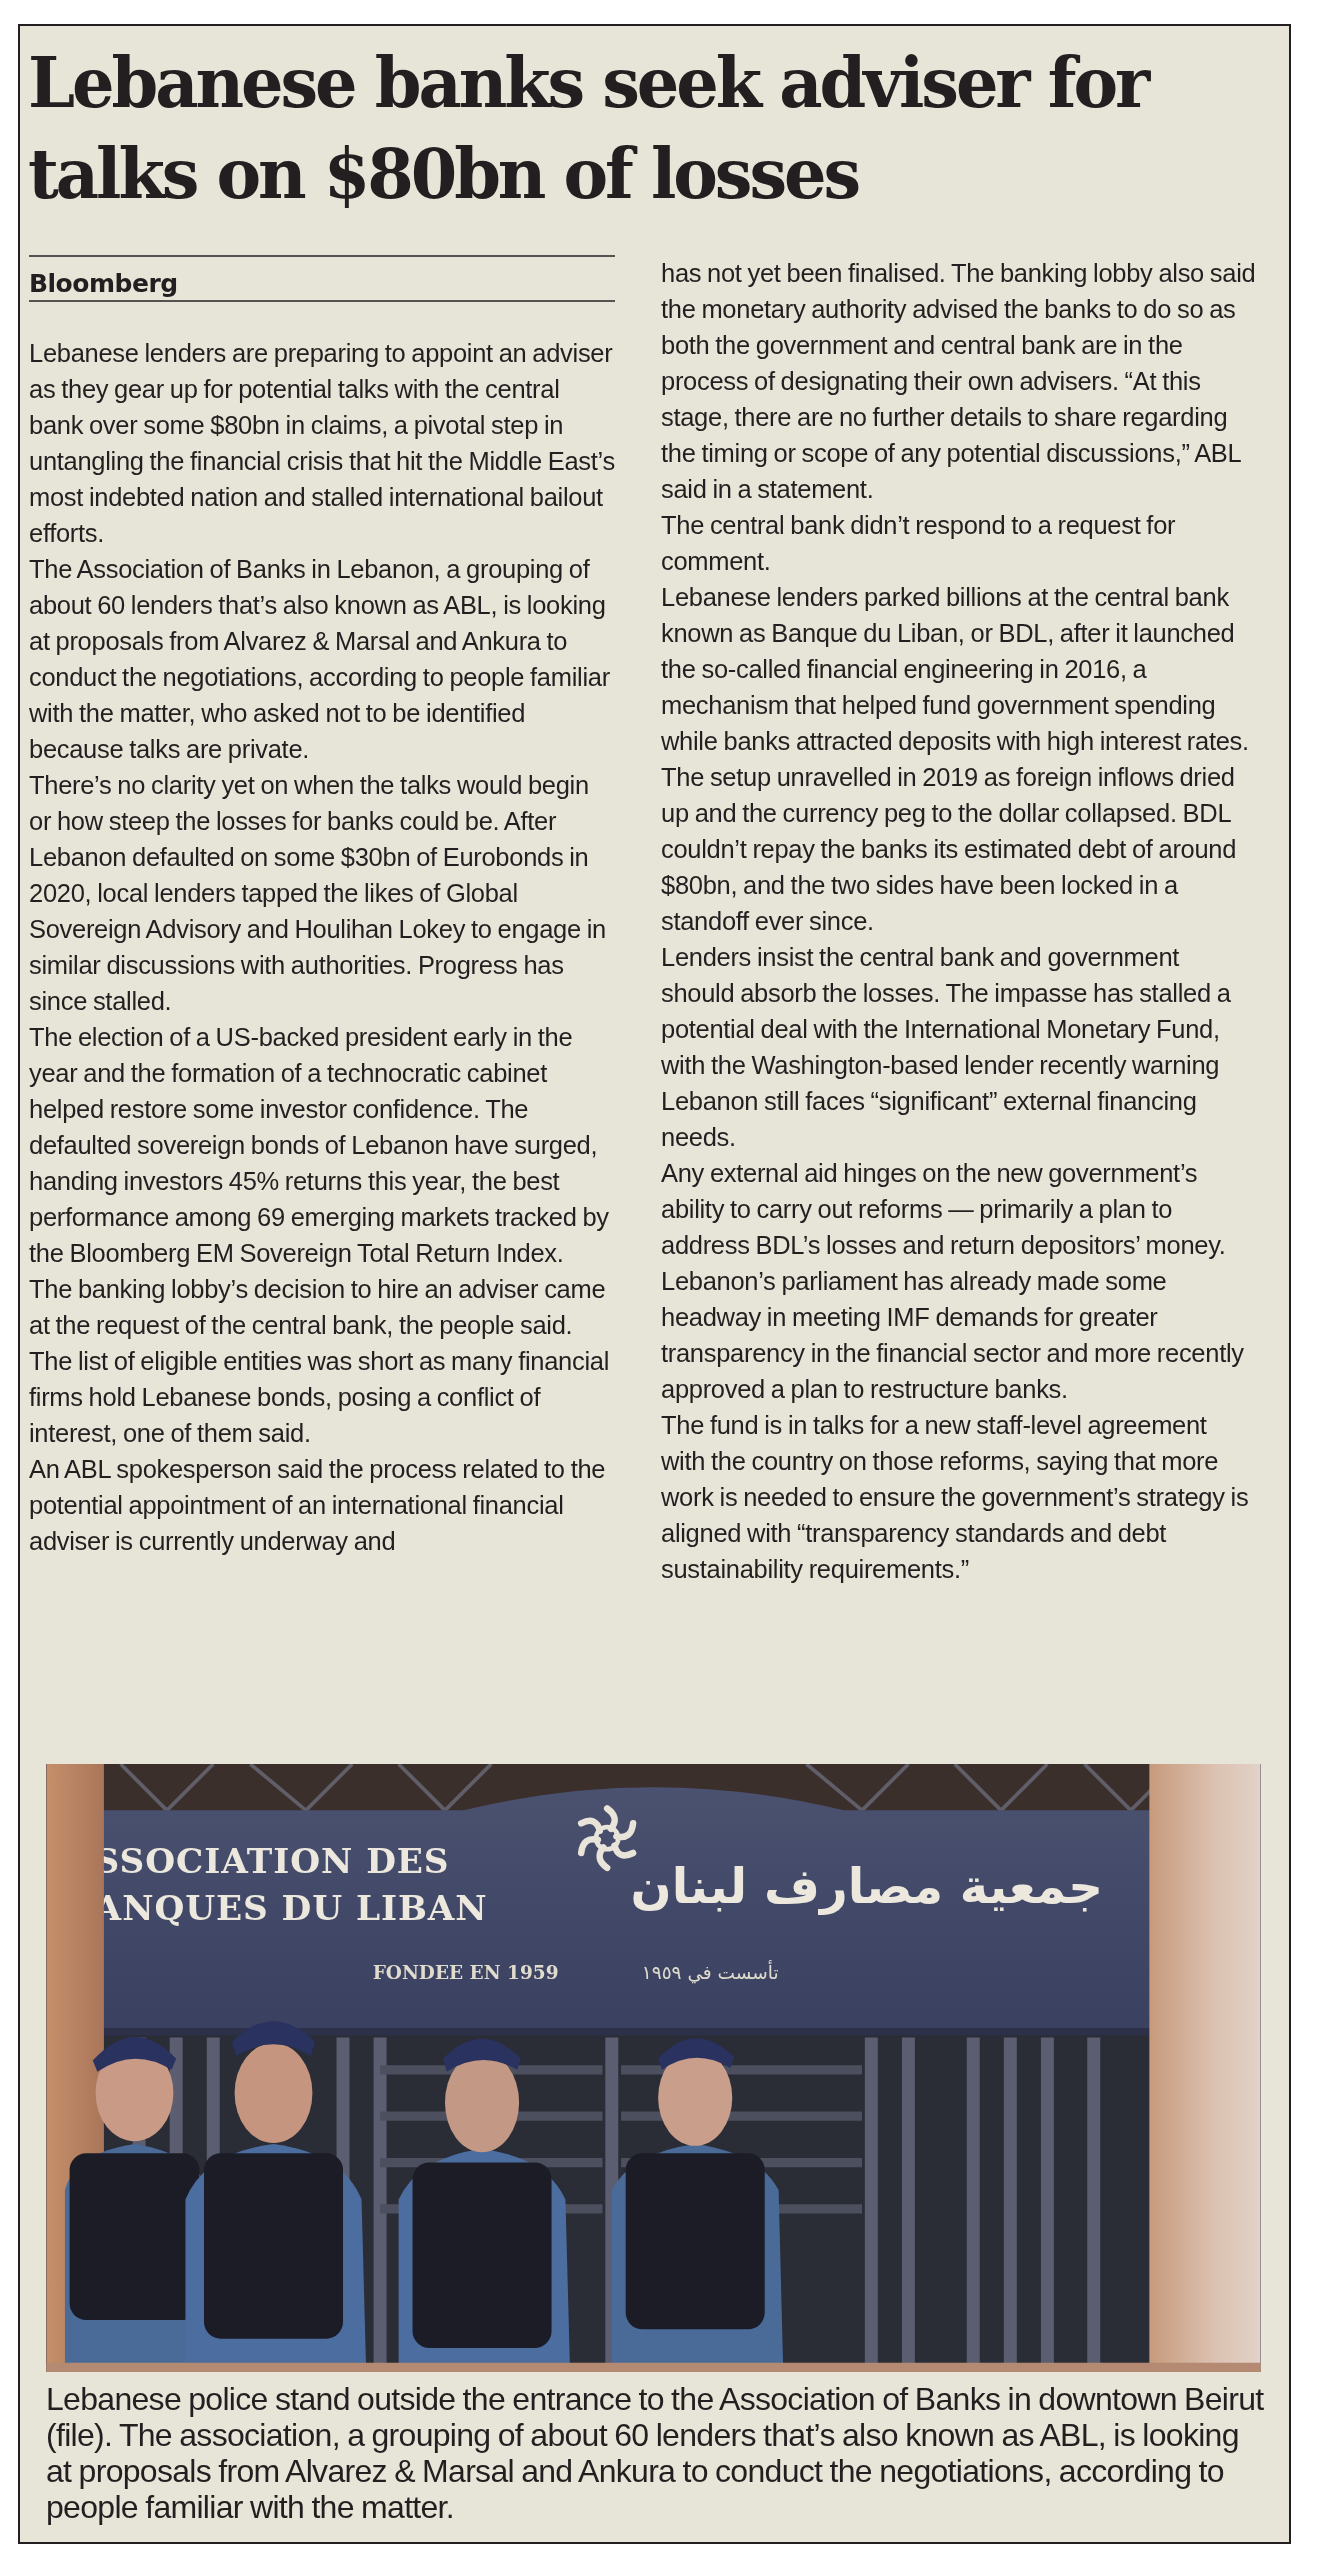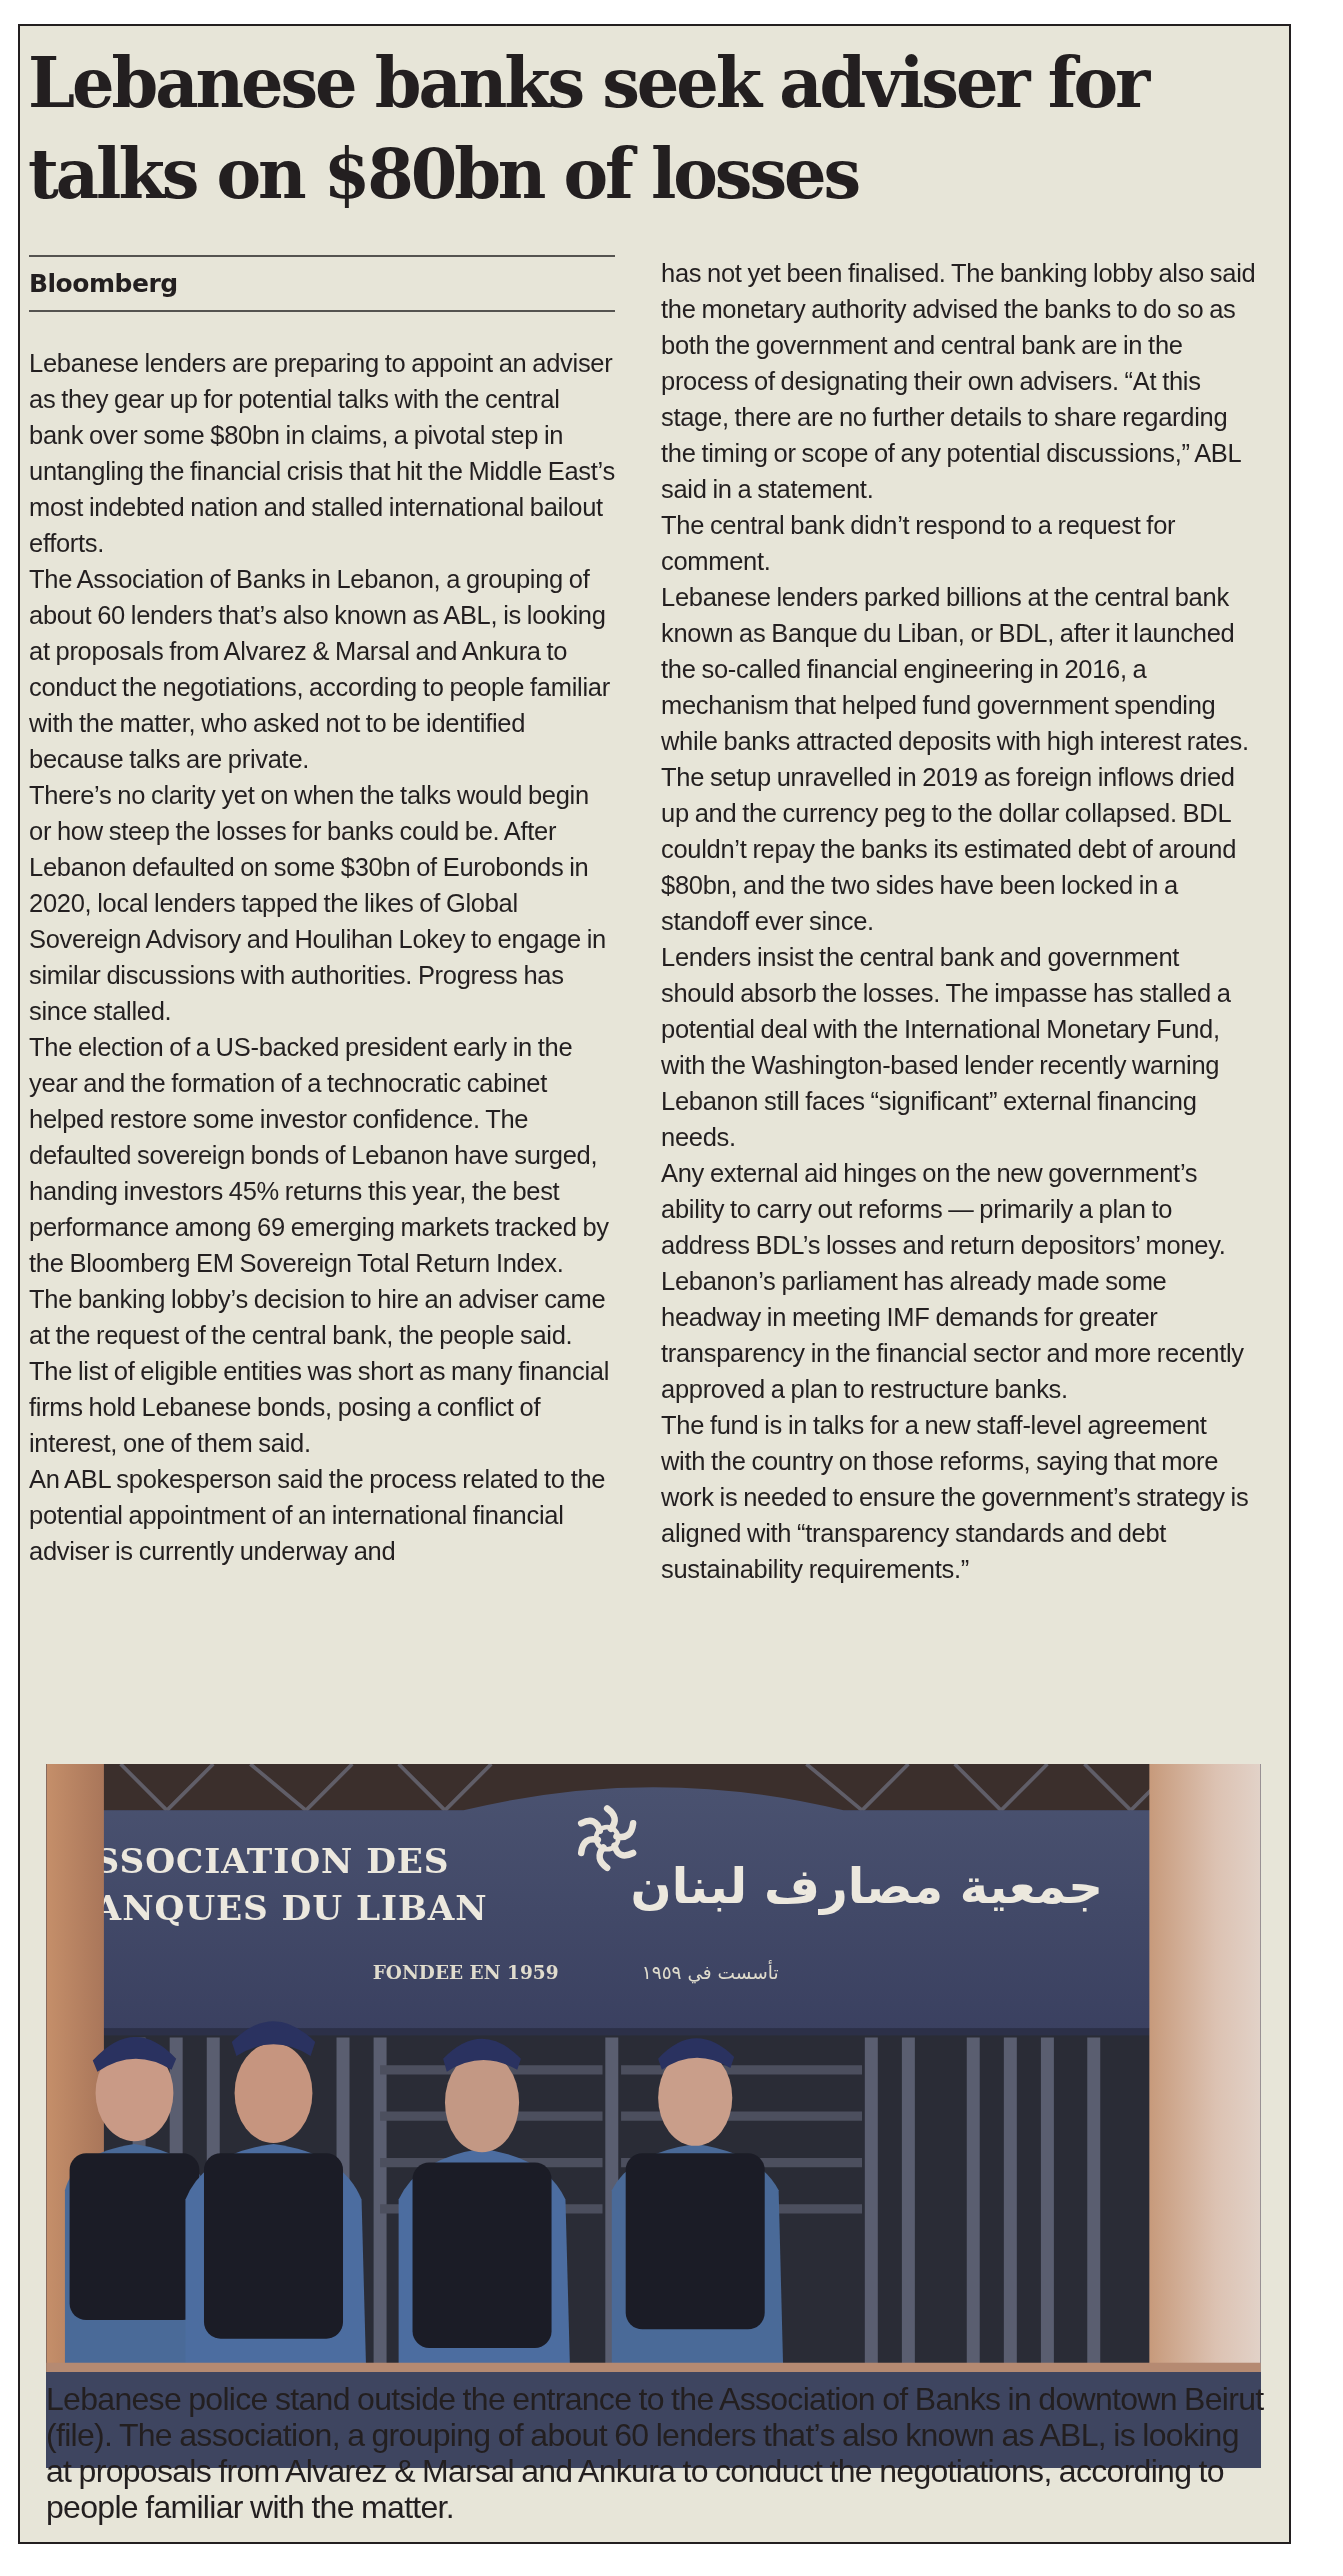--- a/index.html
+++ b/index.html
@@ -11,30 +11,30 @@
   .headline {
     position: absolute; left: 28px; top: 37px; width: 1224px; margin: 0;
     font-family: "DejaVu Serif", serif; font-weight: 900; font-size: 69px;
     line-height: 91px; color: #231f20; letter-spacing: -3.2px;
     transform: scaleX(0.97); transform-origin: left top;
   }
   .col { position: absolute; font-family: "Liberation Sans", sans-serif; color: #231f20; }
   .col-left { left: 29px; top: 255px; width: 586px; }
   .col-right { left: 661px; top: 255px; width: 595px; }
   .rule { height: 1.9px; background: #555350; width: 586px; }
-  .byline { padding-top: 11px; padding-bottom: 10px; }
+  .byline { padding-top: 11px; padding-bottom: 0; }
   .source { font-family: "DejaVu Sans", sans-serif; font-weight: bold; font-size: 25px; line-height: 32px; color: #231f20; letter-spacing: -0.5px; }
   .dateline { font-family: "Liberation Sans", sans-serif; font-size: 26px; line-height: 33px; color: #3a3636; }
   .body p {
     margin: 0; font-size: 25.5px; line-height: 36px; color: #231f20;
     letter-spacing: -0.3px; word-spacing: -0.9px;
   }
   .col-left .body { margin-top: 33px; }
   .photo {
-    position: absolute; left: 46px; top: 1764px; width: 1215px; height: 704px;
+    position: absolute; left: 46px; top: 1764px; width: 1215px; height: 608px;
     overflow: hidden; background: #3e4560;
   }
   .caption {
     position: absolute; left: 46px; top: 2381px; width: 1224px; margin: 0;
     font-family: "Liberation Sans", sans-serif; font-size: 32px; line-height: 36px;
     color: #231f20; letter-spacing: -0.7px; word-spacing: -0.9px;
   }
 </style>
 </head>
 <body>

